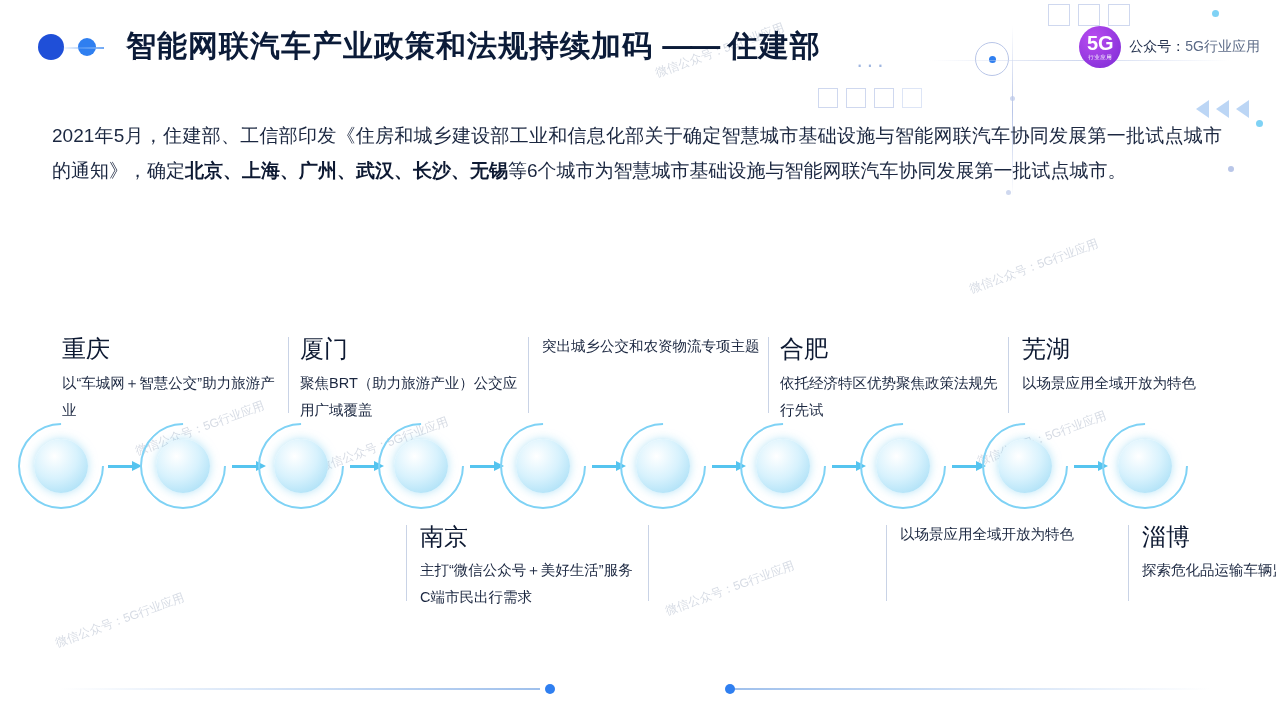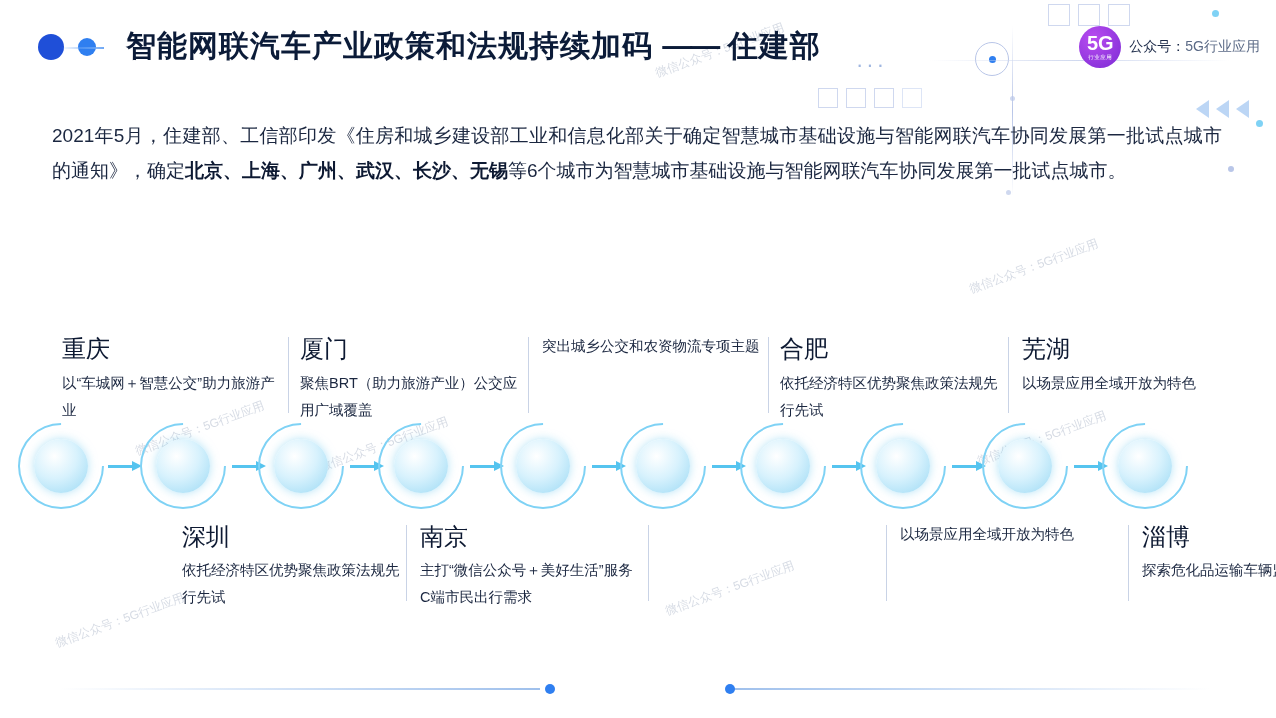--- a/index.html
+++ b/index.html
@@ -334,24 +334,20 @@
       <div class="city">合肥</div>
       <div class="desc">依托经济特区优势聚焦政策法规先行先试</div>
     </div>
     <div class="lab-divider" style="left:1008px; top:12px; height:76px;"></div>
 
     <div class="label above" style="left:1022px; top:8px;">
       <div class="city">芜湖</div>
       <div class="desc">以场景应用全域开放为特色</div>
     </div>
 
-    <div class="label below" style="left:182px; top:196px;">
-      <div class="city">深圳</div>
-      <div class="desc">依托经济特区优势聚焦政策法规先行先试</div>
-    </div>
     <div class="lab-divider" style="left:406px; top:200px; height:76px;"></div>
 
     <div class="label below" style="left:420px; top:196px;">
       <div class="city">南京</div>
       <div class="desc">主打“微信公众号＋美好生活”服务C端市民出行需求</div>
     </div>
     <div class="lab-divider" style="left:648px; top:200px; height:76px;"></div>
 
     <div class="lab-divider" style="left:886px; top:200px; height:76px;"></div>
 

